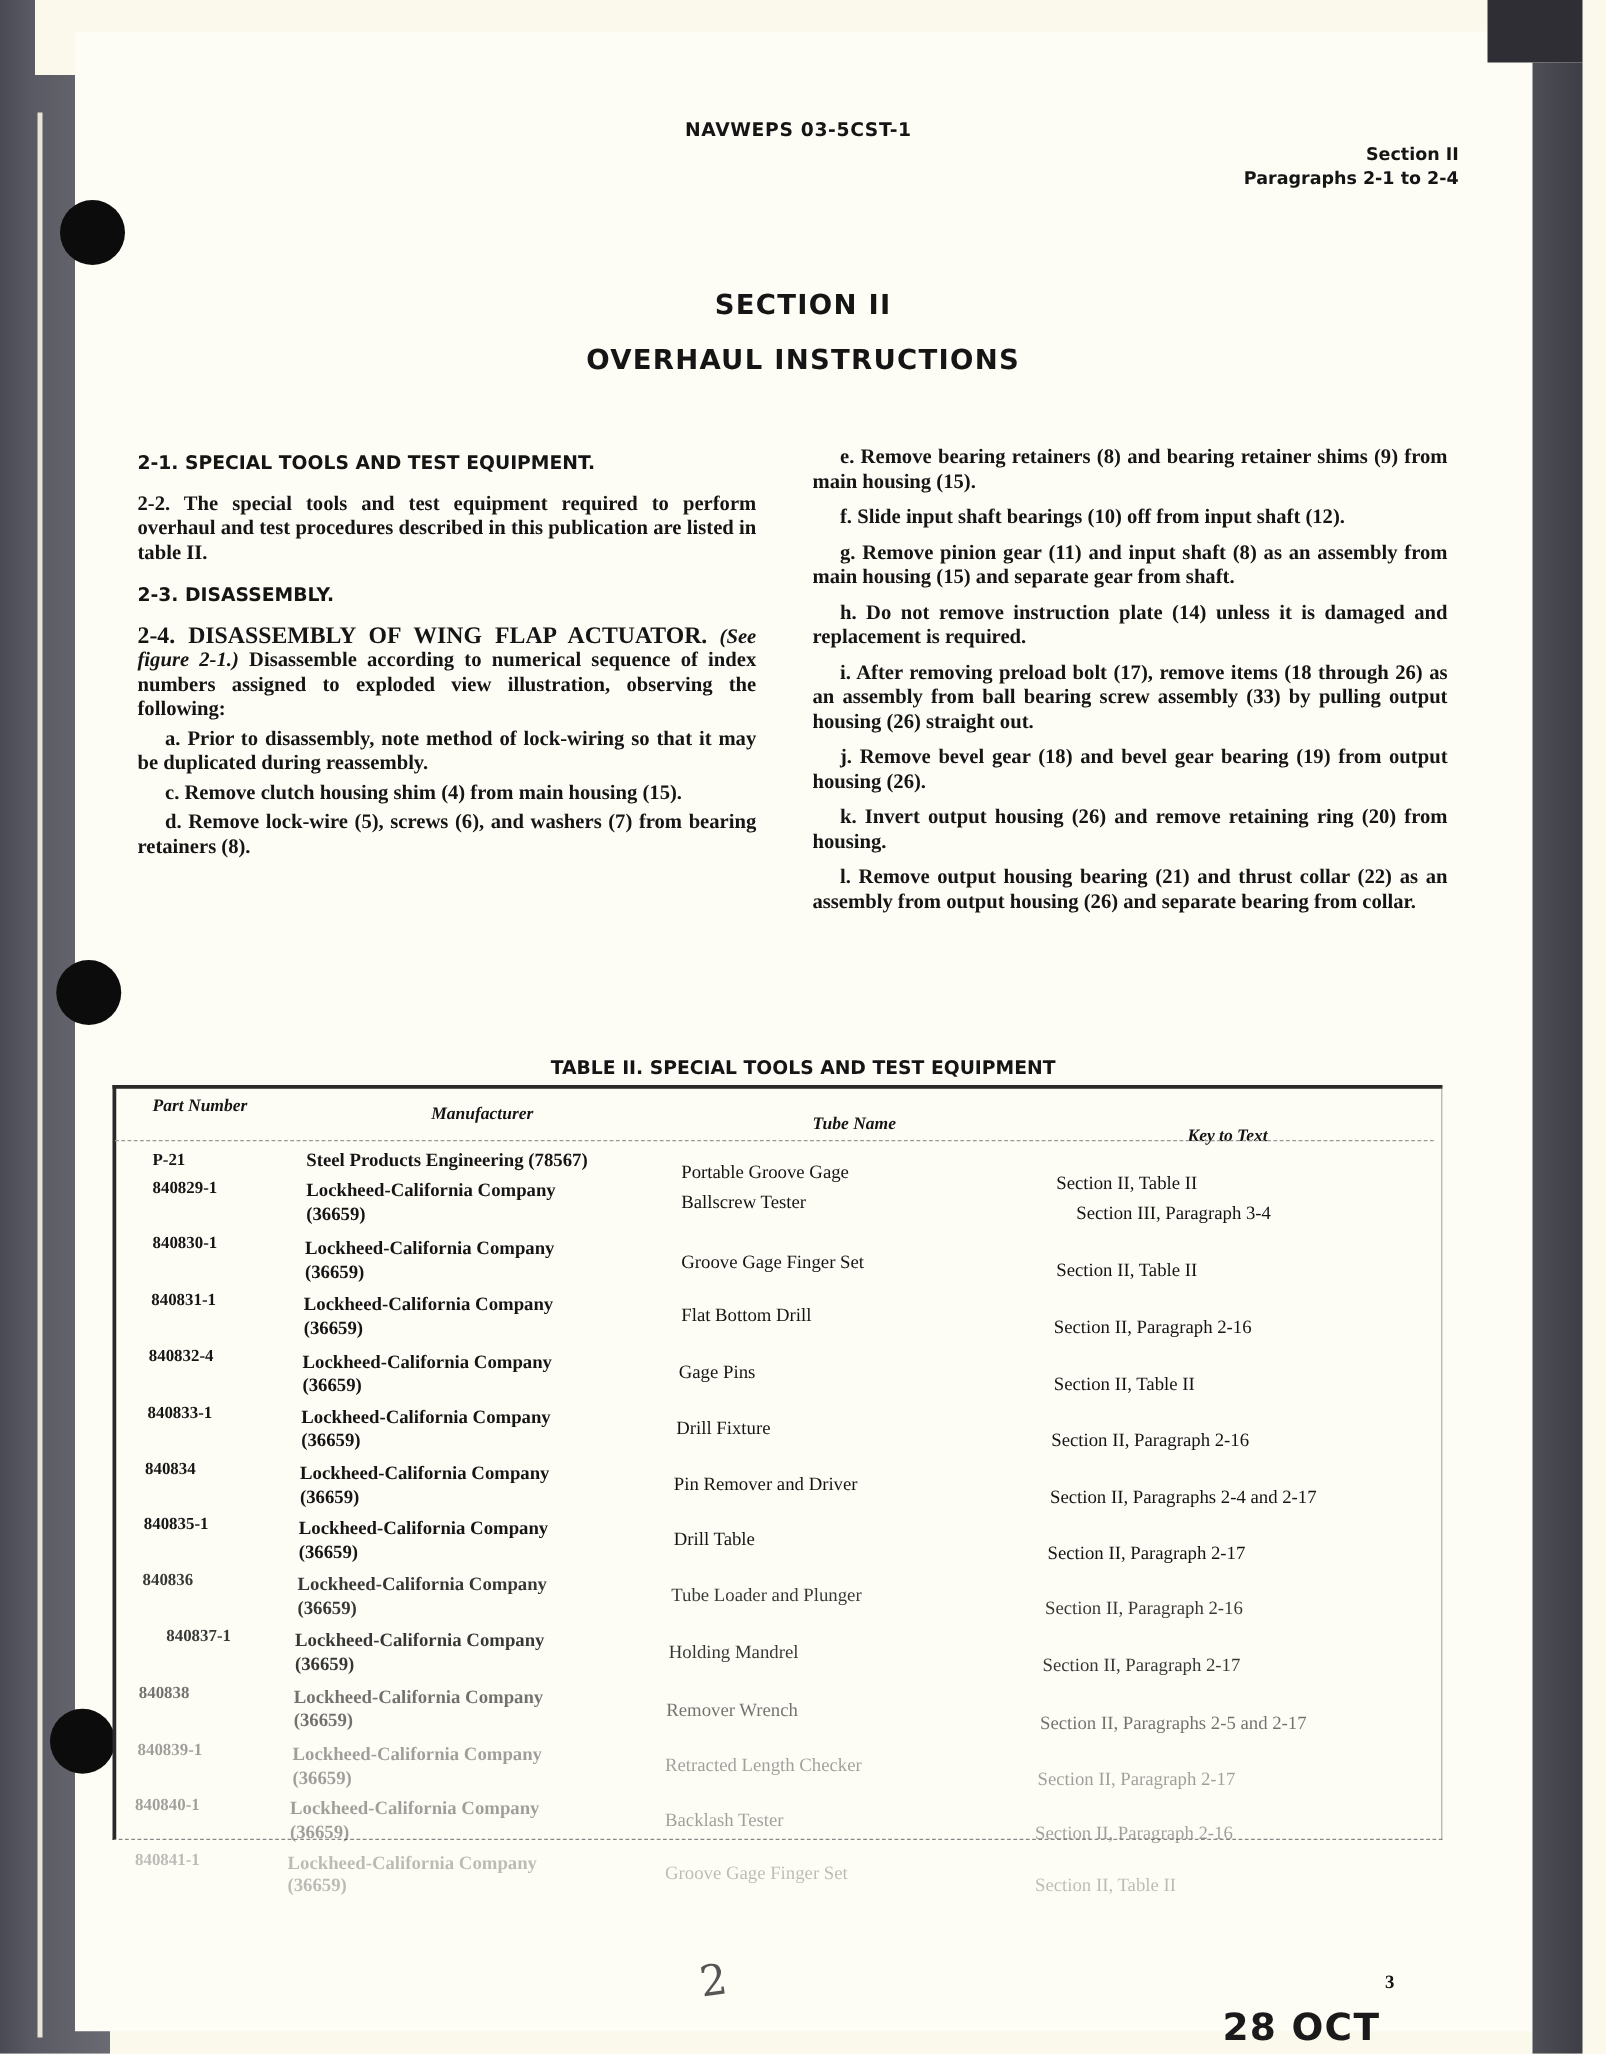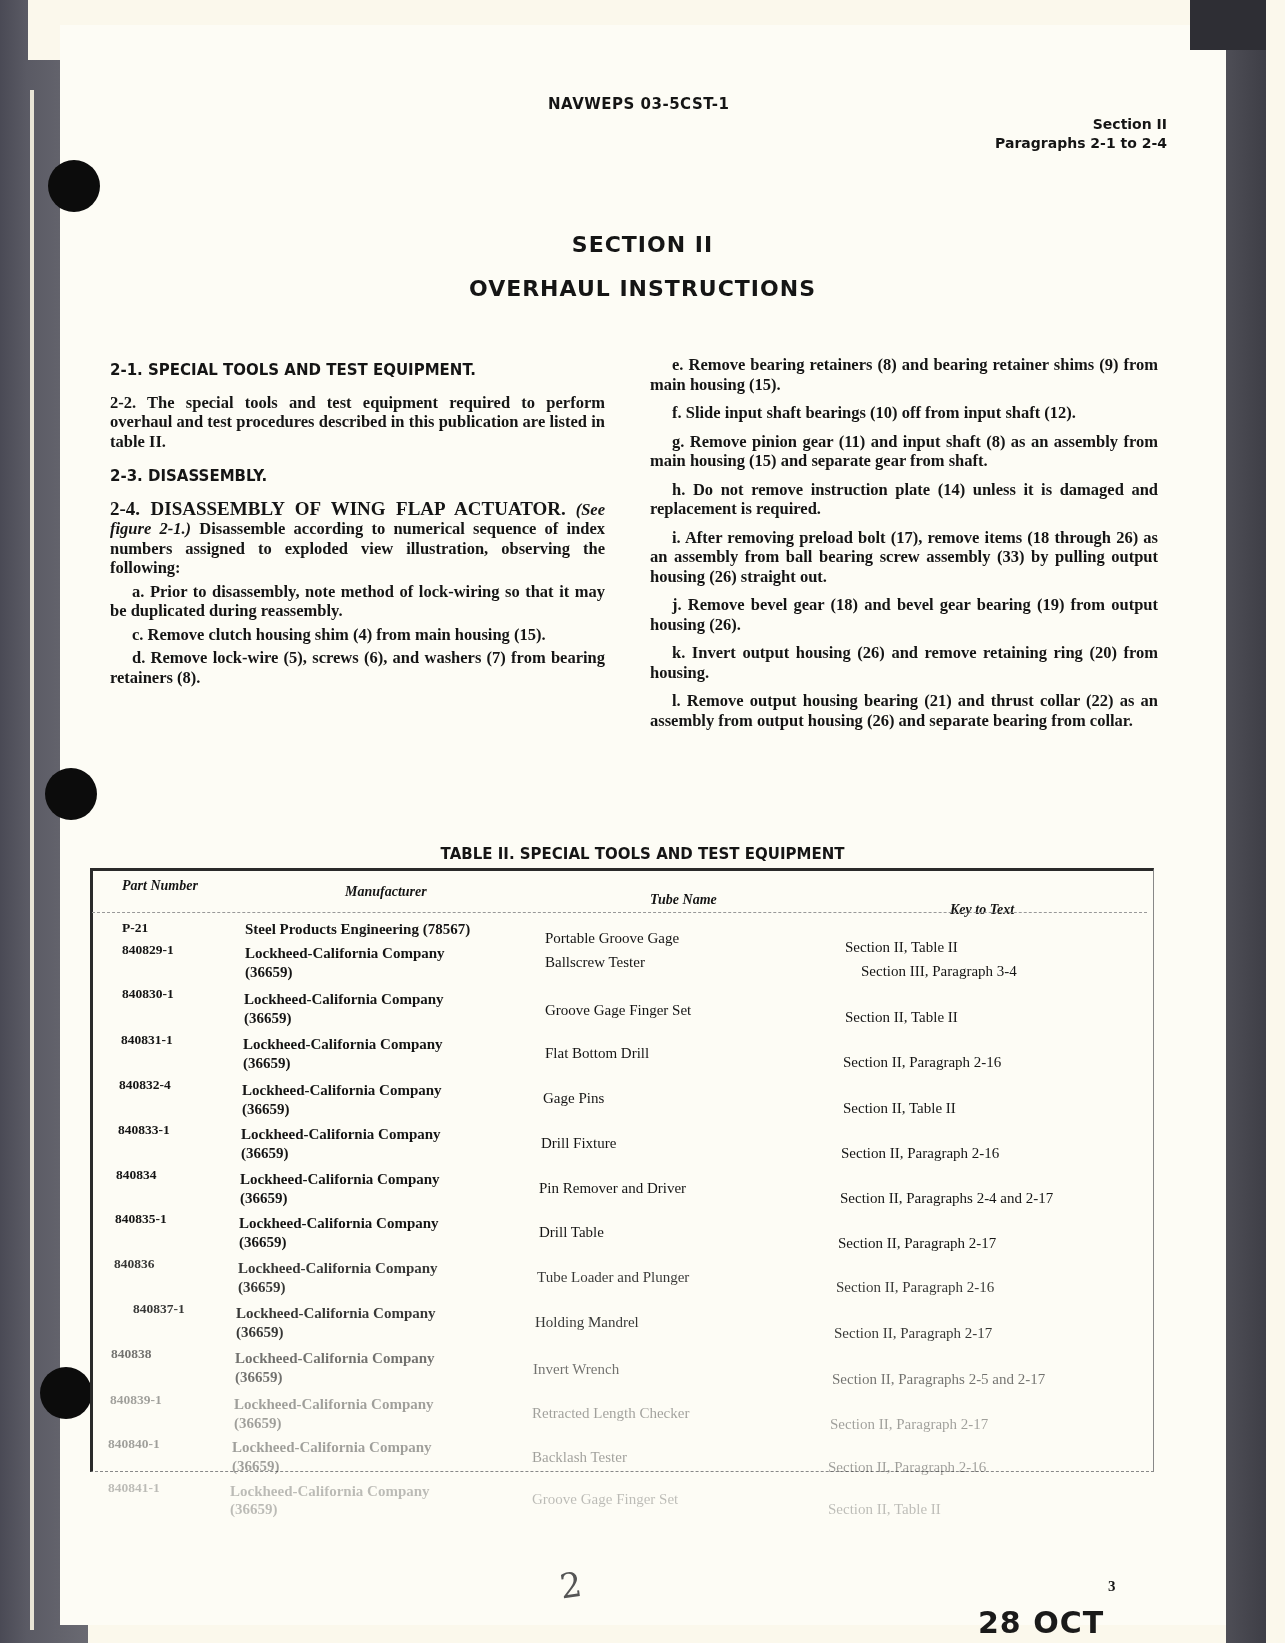--- a/index.html
+++ b/index.html
@@ -173,21 +173,21 @@
 
 <div class="cell pn fade1" style="left:113px; top:1299px;margin-left:20px;">840837-1</div>
 <div class="cell mf fade1" style="left:236px; top:1304px;">Lockheed-California Company</div>
 <div class="cell mf fade1" style="left:236px; top:1323px;">(36659)</div>
 <div class="cell nn fade1" style="left:535px; top:1313px;">Holding Mandrel</div>
 <div class="cell kt fade1" style="left:834px; top:1324px;">Section II, Paragraph 2-17</div>
 
 <div class="cell pn fade2" style="left:111px; top:1344px;">840838</div>
 <div class="cell mf fade2" style="left:235px; top:1349px;">Lockheed-California Company</div>
 <div class="cell mf fade2" style="left:235px; top:1368px;">(36659)</div>
-<div class="cell nn fade2" style="left:533px; top:1360px;">Invert Wrench</div>
+<div class="cell nn fade2" style="left:533px; top:1360px;">Remover Wrench</div>
 <div class="cell kt fade2" style="left:832px; top:1370px;">Section II, Paragraphs 2-5 and 2-17</div>
 
 <div class="cell pn fade3" style="left:110px; top:1390px;">840839-1</div>
 <div class="cell mf fade3" style="left:234px; top:1395px;">Lockheed-California Company</div>
 <div class="cell mf fade3" style="left:234px; top:1414px;">(36659)</div>
 <div class="cell nn fade3" style="left:532px; top:1404px;">Retracted Length Checker</div>
 <div class="cell kt fade3" style="left:830px; top:1415px;">Section II, Paragraph 2-17</div>
 
 <div class="cell pn fade3" style="left:108px; top:1434px;">840840-1</div>
 <div class="cell mf fade3" style="left:232px; top:1438px;">Lockheed-California Company</div>

